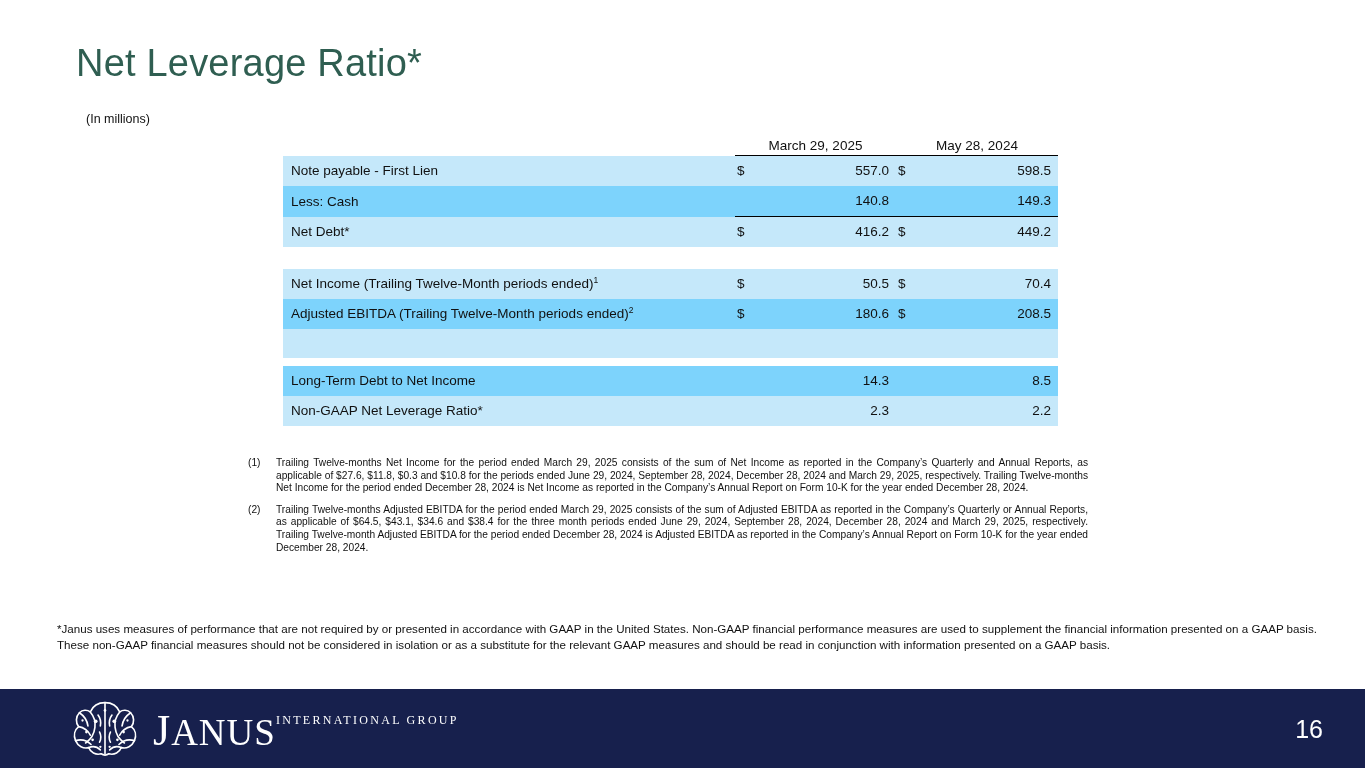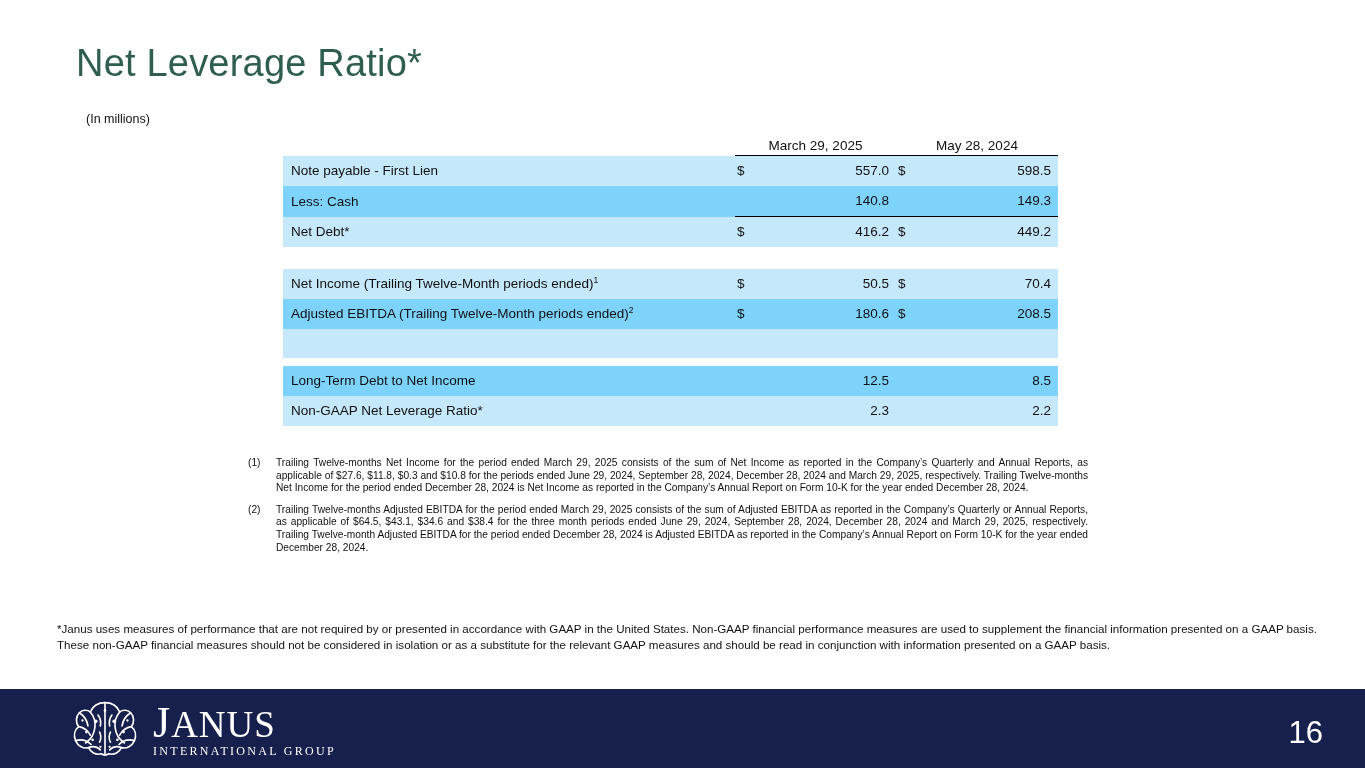--- a/index.html
+++ b/index.html
@@ -161,21 +161,20 @@
     left: 66px;
     top: 698px;
     height: 62px;
     display: flex;
     align-items: center;
     gap: 9px;
   }
   #logo-emblem { width: 78px; height: 62px; display: block; }
   #logo-wordmark {
     display: flex;
-    flex-direction: column;
     align-items: stretch;
     padding-top: 4px;
   }
   #logo-name {
     font-family: "Liberation Serif", serif;
     font-size: 37px;
     line-height: 37px;
     color: #ffffff;
     letter-spacing: 1px;
     font-weight: 400;
@@ -186,21 +185,21 @@
     font-size: 12px;
     letter-spacing: 2.3px;
     color: #ffffff;
     text-align: center;
     margin-top: 1px;
   }
   #page-number {
     position: absolute;
     right: 42px;
     top: 715px;
-    font-size: 31px;
+    font-size: 25px;
     color: #ffffff;
   }
 </style>
 </head>
 <body>
 
 <div id="slide-title">Net Leverage Ratio*</div>
 <div id="units-note">(In millions)</div>
 
 <div id="finance-table">
@@ -264,21 +263,21 @@
       <tr class="gap-shaded">
         <td colspan="5"></td>
       </tr>
       <tr class="gap">
         <td colspan="5" style="height:8px"></td>
       </tr>
 
       <tr class="row plain">
         <td class="label">Long-Term Debt to Net Income</td>
         <td class="cur"></td>
-        <td class="val">12.5</td>
+        <td class="val">14.3</td>
         <td class="cur"></td>
         <td class="val">8.5</td>
       </tr>
       <tr class="row shaded">
         <td class="label">Non-GAAP Net Leverage Ratio*</td>
         <td class="cur"></td>
         <td class="val">2.3</td>
         <td class="cur"></td>
         <td class="val">2.2</td>
       </tr>

